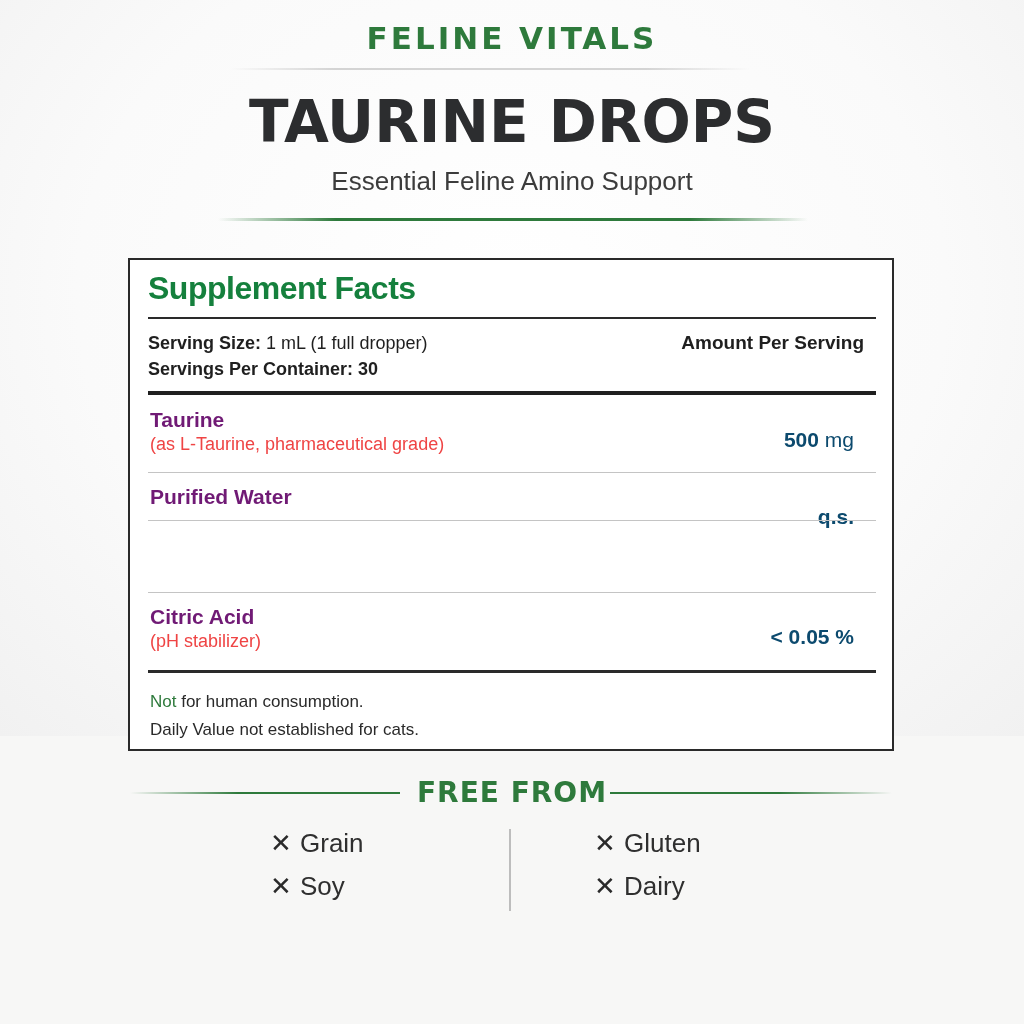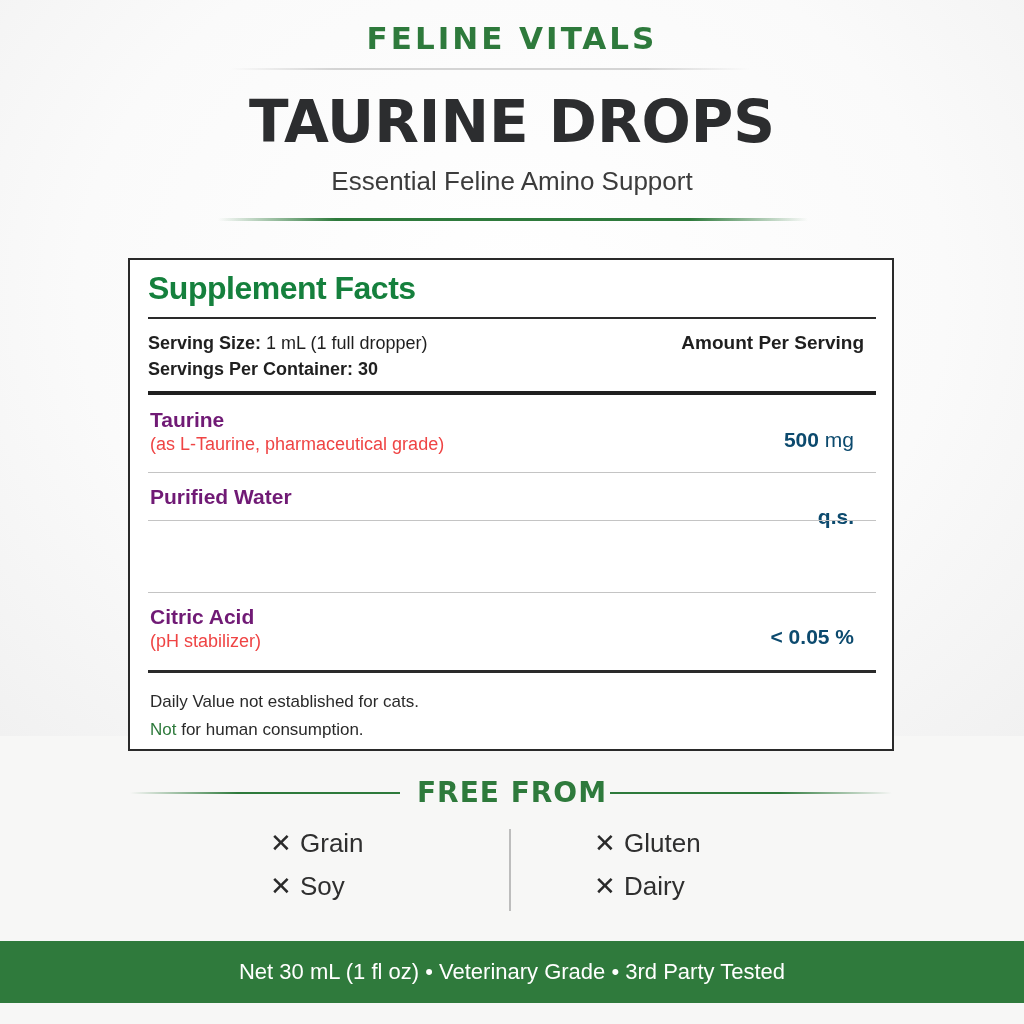--- a/index.html
+++ b/index.html
@@ -139,22 +139,22 @@
 
     <div class="row" style="top:345px;">
       <div class="name">Citric Acid</div>
       <div class="note">(pH stabilizer)</div>
       <div class="amt">&lt; 0.05 %</div>
     </div>
 
     <div class="rule-thin" style="top:410px; height:3px;"></div>
 
     <div class="footnote">
+      <div><span class="green">Not</span><span> for human consumption.</span></div>
       <div>Daily Value not established for cats.</div>
-      <div><span class="green">Not</span><span> for human consumption.</span></div>
     </div>
   </div>
 
   <div class="free-rule-left"></div>
   <div class="free-title">FREE FROM</div>
   <div class="free-rule-right"></div>
 
   <div class="free-item" style="left:268px; top:828px;">
     <span class="x">✕</span>
     <span>Grain</span>
@@ -168,14 +168,13 @@
 
   <div class="free-item" style="left:592px; top:828px;">
     <span class="x">✕</span>
     <span>Gluten</span>
   </div>
   <div class="free-item" style="left:592px; top:871px;">
     <span class="x">✕</span>
     <span>Dairy</span>
   </div>
 
-  <div class="band">Net 30 mL (1 fl oz) • Veterinary Grade • 3rd Party Tested</div>
 </div>
 
 </body></html>

